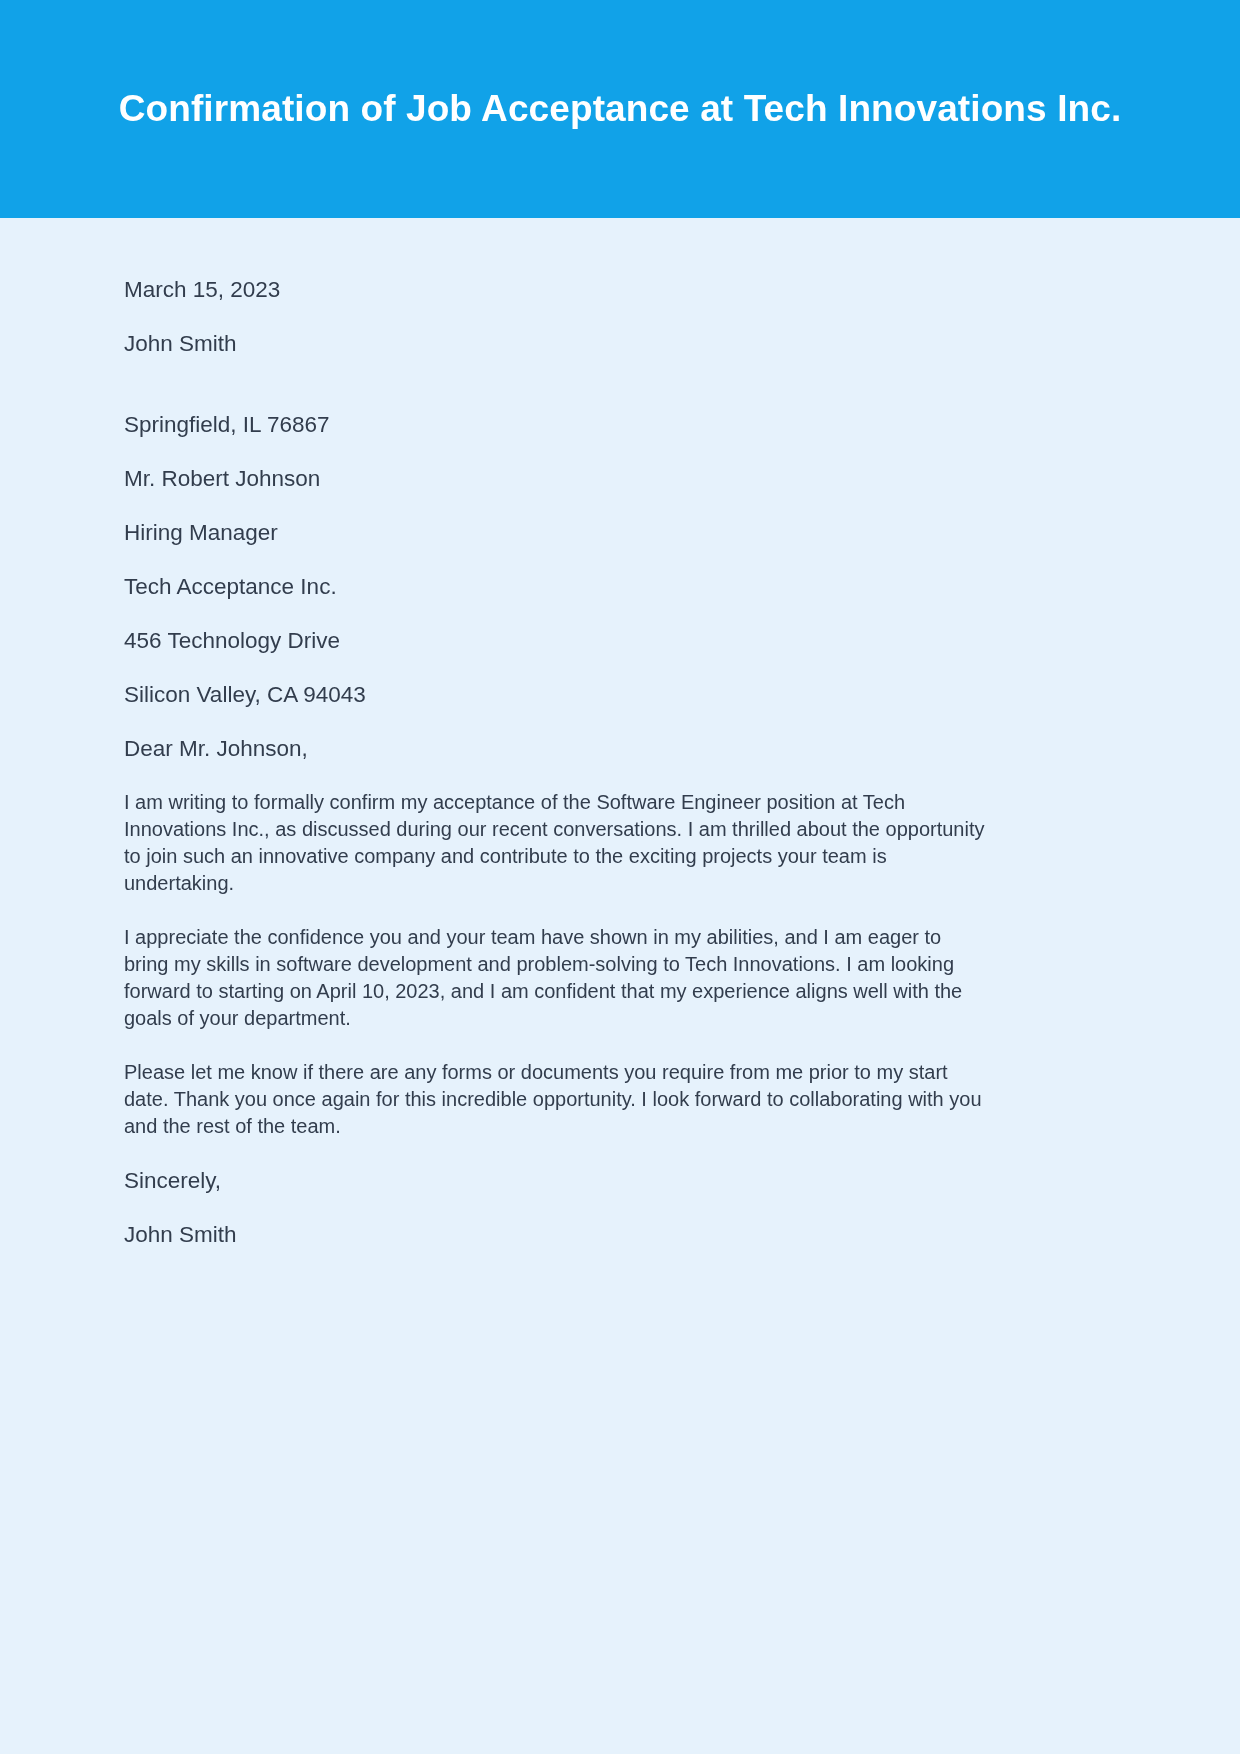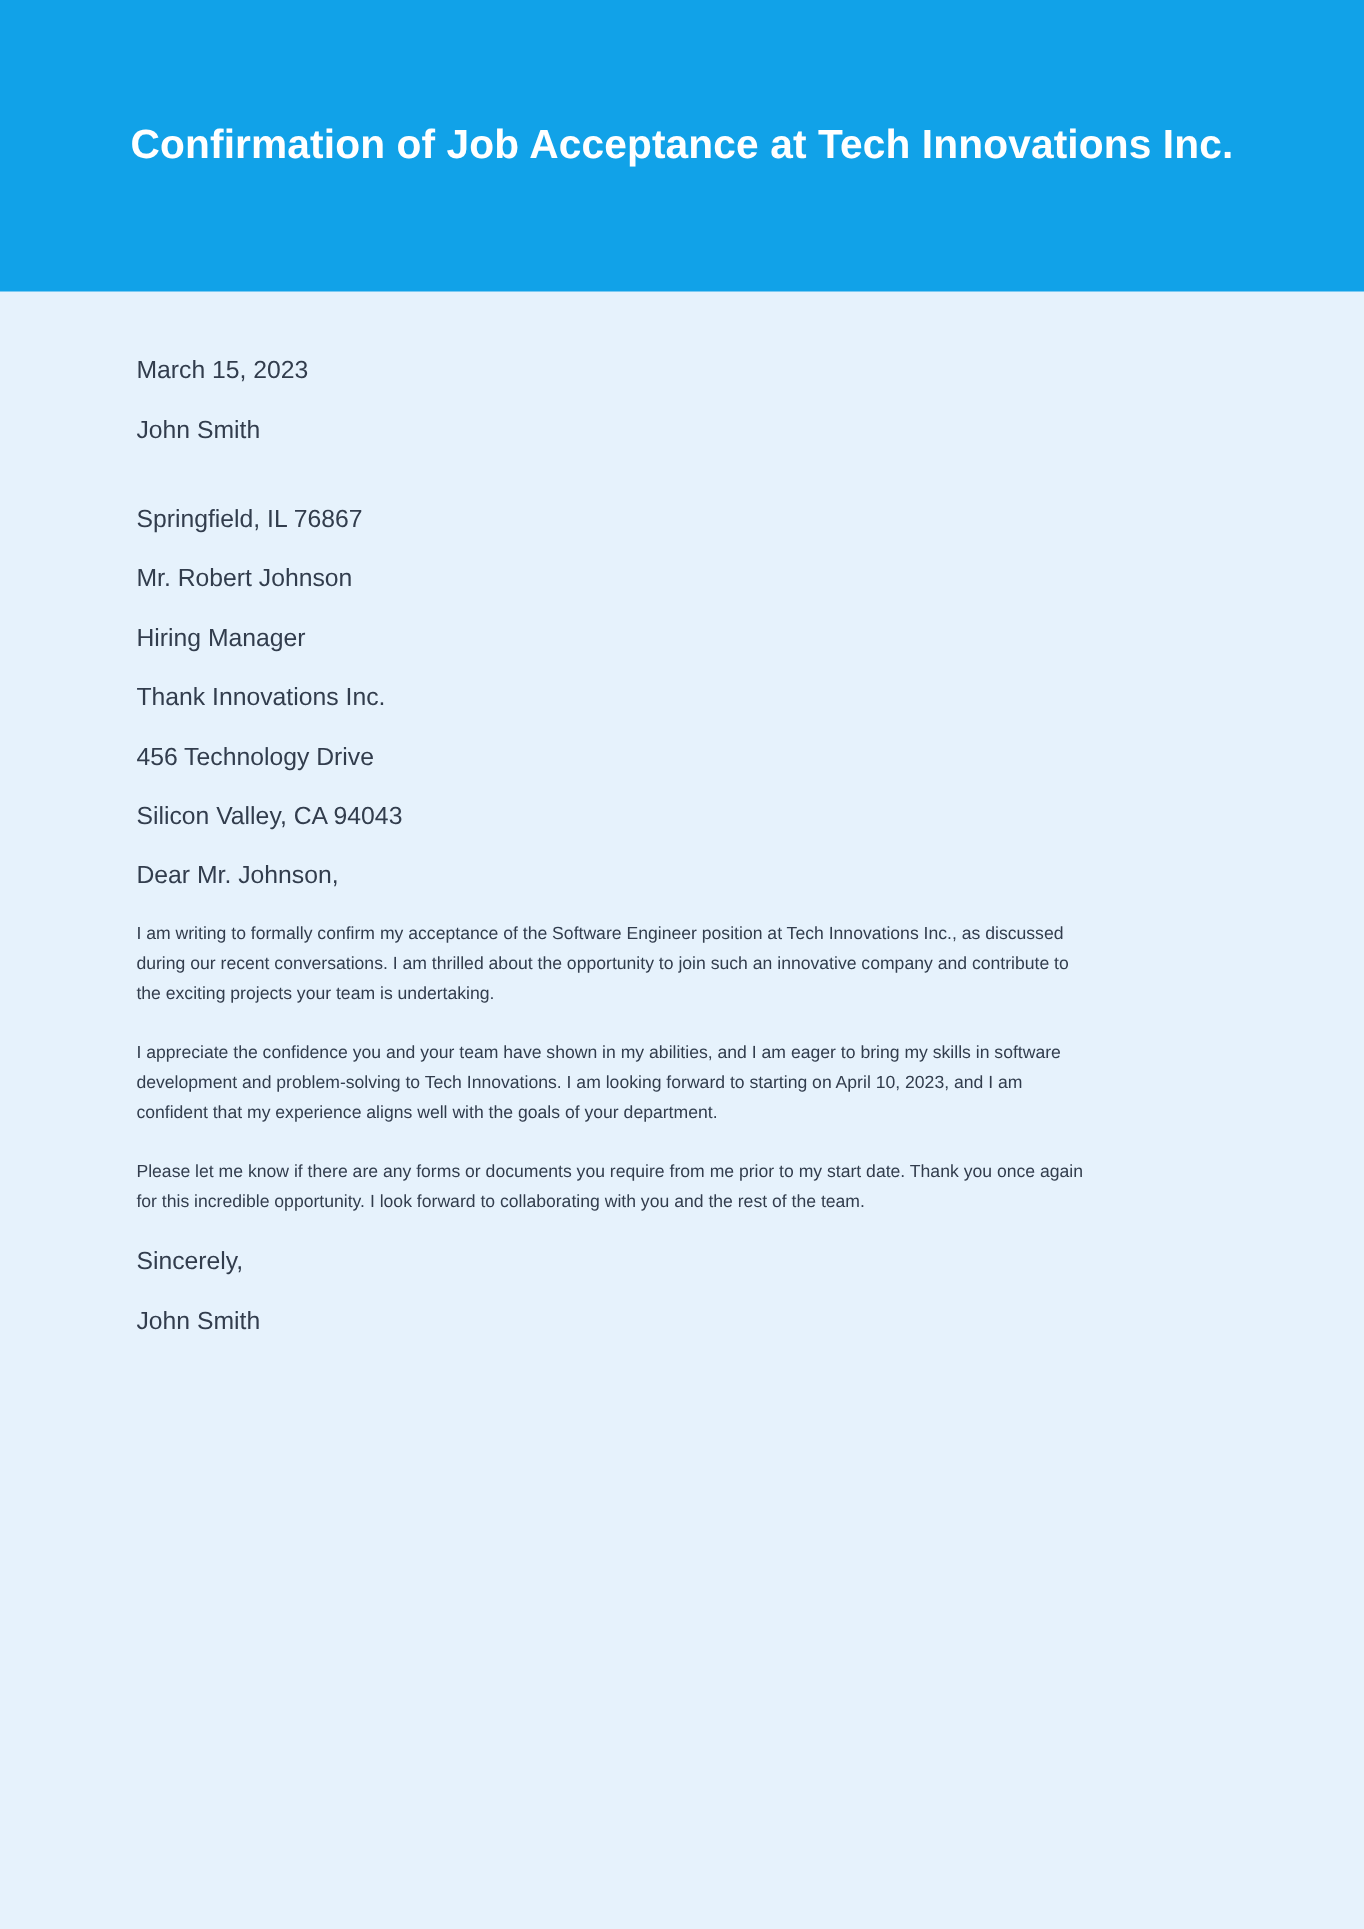--- a/index.html
+++ b/index.html
@@ -15,21 +15,21 @@
   }
   .page {
     width: 1240px;
     min-height: 1754px;
     background: #e6f2fc;
     position: relative;
     box-sizing: border-box;
   }
   .header-banner {
     width: 100%;
-    height: 265px;
+    height: 218px;
     background: #11a2e8;
     display: flex;
     align-items: center;
     justify-content: center;
     box-sizing: border-box;
     padding: 0 60px;
   }
   .header-title {
     color: #ffffff;
     font-size: 37px;
@@ -54,21 +54,21 @@
     font-family: "Liberation Sans", sans-serif;
   }
   .spacer-first {
     height: 42px;
   }
   .block-gap {
     height: 27px;
   }
   .para {
     color: #323d4d;
-    font-size: 16px;
+    font-size: 20px;
     line-height: 27px;
     margin: 0;
     padding: 0;
     max-width: 866px;
     font-family: "Liberation Sans", sans-serif;
     text-align: left;
   }
   .para-gap {
     height: 27px;
   }
@@ -92,21 +92,21 @@
     <p class="letter-line">John Smith</p>
     <div class="block-gap"></div>
     <div class="block-gap"></div>
     <p class="letter-line">Springfield, IL 76867</p>
     <div class="block-gap"></div>
 
     <p class="letter-line">Mr. Robert Johnson</p>
     <div class="block-gap"></div>
     <p class="letter-line">Hiring Manager</p>
     <div class="block-gap"></div>
-    <p class="letter-line">Thank Innovations Inc.</p>
+    <p class="letter-line">Tech Acceptance Inc.</p>
     <div class="block-gap"></div>
     <p class="letter-line">456 Technology Drive</p>
     <div class="block-gap"></div>
     <p class="letter-line">Silicon Valley, CA 94043</p>
     <div class="block-gap"></div>
 
     <p class="letter-line">Dear Mr. Johnson,</p>
     <div class="block-gap"></div>
 
     <p class="para">I am writing to formally confirm my acceptance of the Software Engineer position at Tech Innovations Inc., as discussed during our recent conversations. I am thrilled about the opportunity to join such an innovative company and contribute to the exciting projects your team is undertaking.</p>

